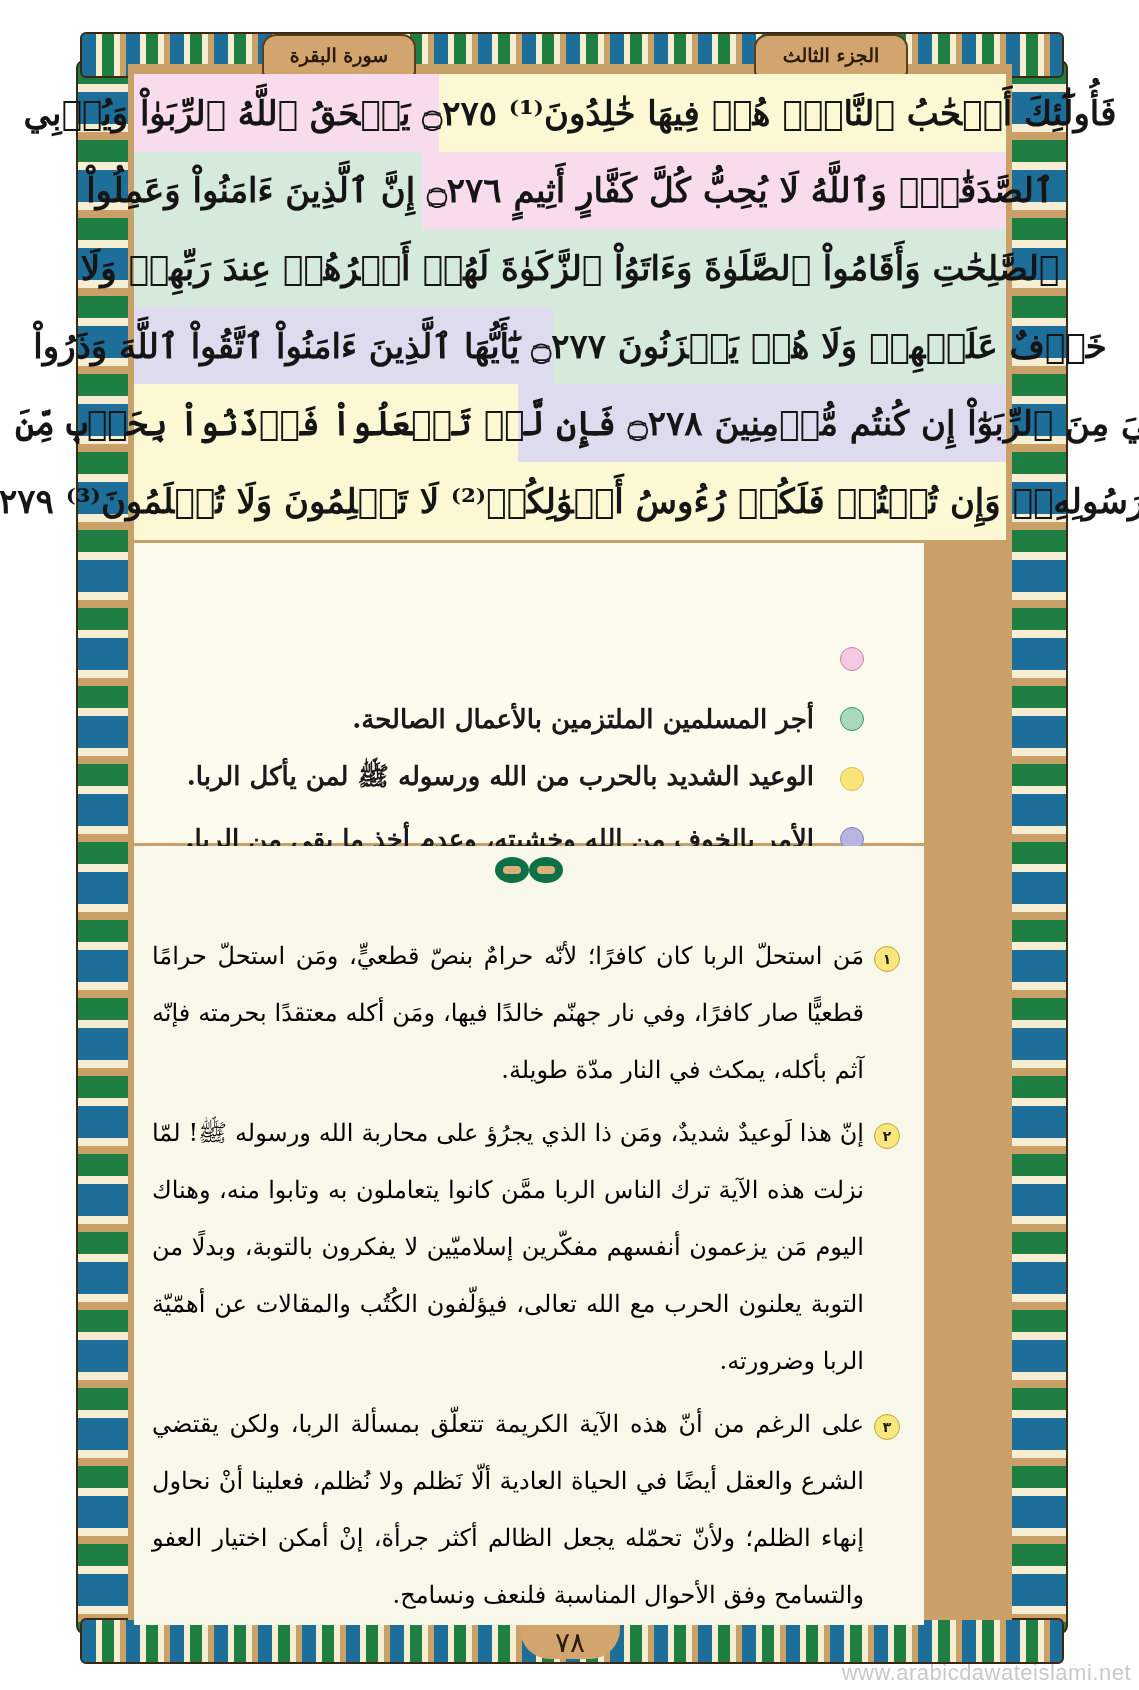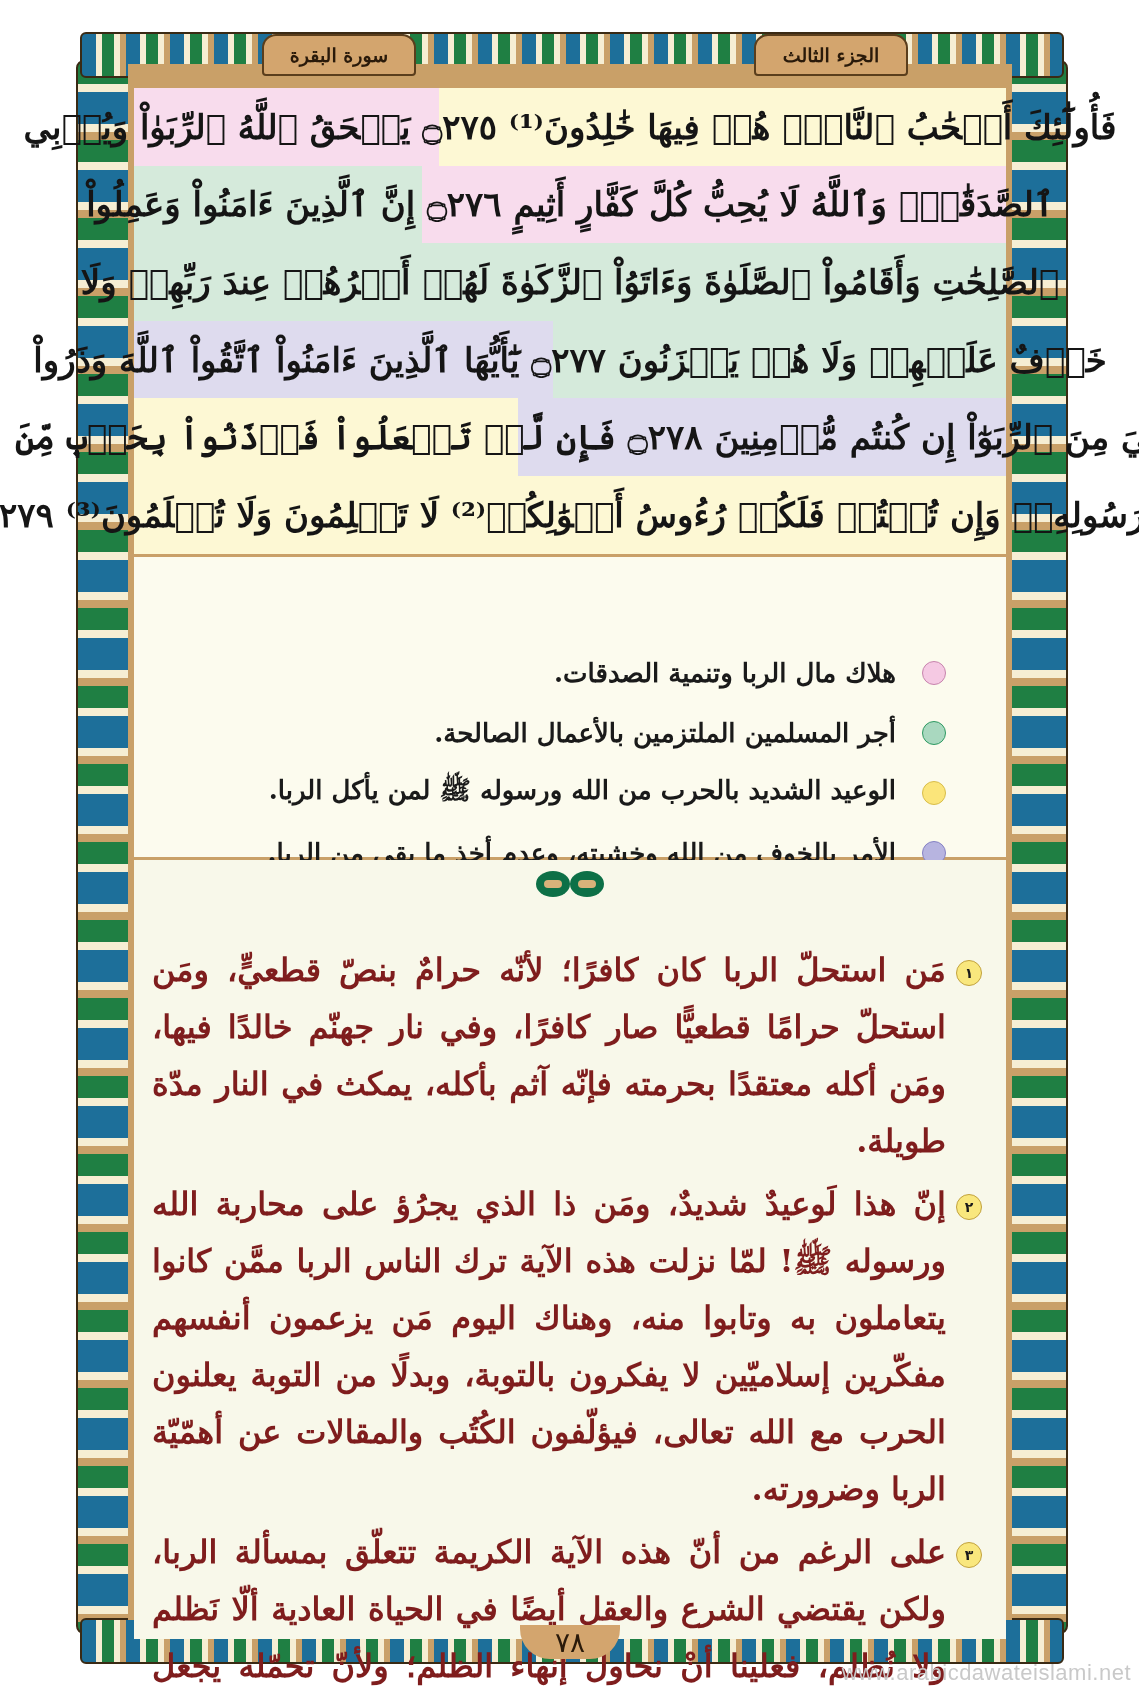--- a/index.html
+++ b/index.html
@@ -30,21 +30,21 @@
      display:flex; align-items:center; justify-content:center;
      font-family:"DejaVu Serif", serif; font-weight:bold; font-size:19px; color:#2a1a0a; direction:rtl; }
   .plate-juz { left:740px; width:150px;margin-left:14px; }
   .plate-surah { left:262px; width:150px; }
 
   .footer-plate { position:absolute; left:520px; top:1625px; width:100px; height:34px;
      background:#d3a56e; border-radius:0 0 30px 30px; display:flex; align-items:center; justify-content:center;
      font-family:"DejaVu Serif", serif; font-size:28px; color:#2a1a0a; }
 
   
-  .content { position:absolute; left:134px; top:88px; width:872px; height:1548px; }
+  .content { position:absolute; left:134px; top:74px; width:790px; height:1548px; }
 
   
   .quran { position:relative; width:872px; height:466px; background:#fdf8d4; }
   .qrow { position:relative; height:77.6px; direction:rtl; }
   .seg { position:absolute; top:0; height:100%; }
   .c-pink   { background:#f8dced; }
   .c-yellow { background:#fdf8d4; }
   .c-green  { background:#d5eadb; }
   .c-violet { background:#dedbee; }
   .qline { position:absolute; inset:0; display:flex; align-items:center; justify-content:center;
@@ -71,22 +71,22 @@
   .topic-item { display:flex; align-items:center; height:60px; gap:26px;
      font-family:"DejaVu Serif", serif; font-weight:bold; font-size:26px; color:#1a1a1a; }
   .dot { width:22px; height:22px; border-radius:50%; flex:0 0 auto; }
 
   
   .benefits { position:absolute; left:18px; right:24px; top:82px; direction:rtl; }
   .benefit { display:flex; align-items:flex-start; gap:10px; margin-bottom:6px; }
   .num { flex:0 0 auto; width:24px; height:24px; border-radius:50%; background:#f9e77d;
      border:1px solid #c2a23d; display:flex; align-items:center; justify-content:center;
      font-size:14px; font-weight:bold; color:#1a1a1a; margin-top:18px; }
-  .btext { font-family:"DejaVu Serif", serif; font-weight:bold; font-size:32px; line-height:57px;
-     color:#7f1d1d; text-align:justify; }
+  .btext { font-family:"DejaVu Serif", serif; font-weight:normal; font-size:24px; line-height:57px;
+     color:#000000; text-align:justify; }
 
   .watermark { position:absolute; right:8px; bottom:4px; font-family:"Liberation Sans", sans-serif;
      font-size:22px; color:#c9c9c9; letter-spacing:0.5px; }
 </style>
 </head>
 <body>
 
 <div class="border-strip border-left"></div>
 <div class="border-strip border-right"></div>
 <div class="border-strip border-top"></div>
@@ -128,21 +128,20 @@
         <div class="qline">وَرَسُولِهِۦۖ وَإِن تُبۡتُمۡ فَلَكُمۡ رُءُوسُ أَمۡوَٰلِكُمۡ⁽²⁾ لَا تَظۡلِمُونَ وَلَا تُظۡلَمُونَ⁽³⁾ ۝٢٧٩</div>
       </div>
     </div>
 
   <div class="divider"></div>
 
   <div class="section sec-topic">
     <div class="topic-list">
       <div class="topic-item">
         <span class="dot" style="background:#f5c9e3;border:1px solid #c784ad;"></span>
-        <span>هلاك مال الربا وتنمية الصدقات.</span>
       </div>
       <div class="topic-item">
         <span class="dot" style="background:#a9d8bf;border:1px solid #2e9a62;"></span>
         <span>أجر المسلمين الملتزمين بالأعمال الصالحة.</span>
       </div>
       <div class="topic-item">
         <span class="dot" style="background:#fbe57a;border:1px solid #d8bd4a;"></span>
         <span>الوعيد الشديد بالحرب من الله ورسوله ﷺ لمن يأكل الربا.</span>
       </div>
       <div class="topic-item">

